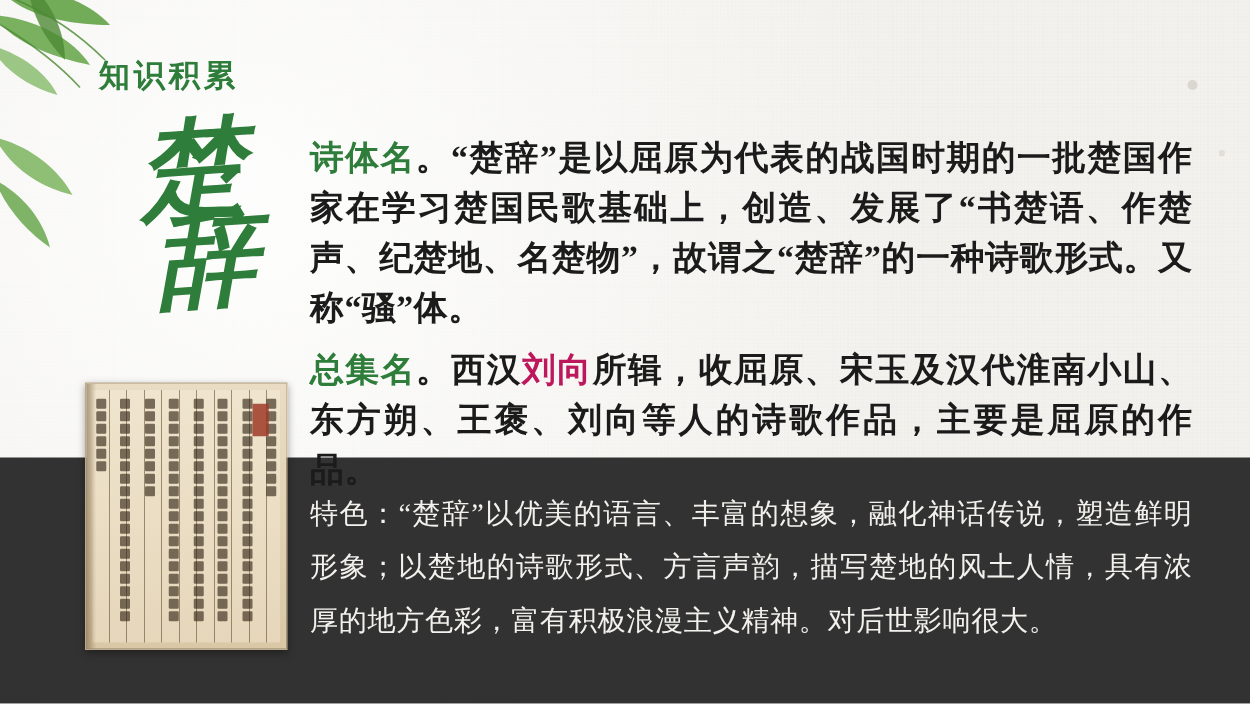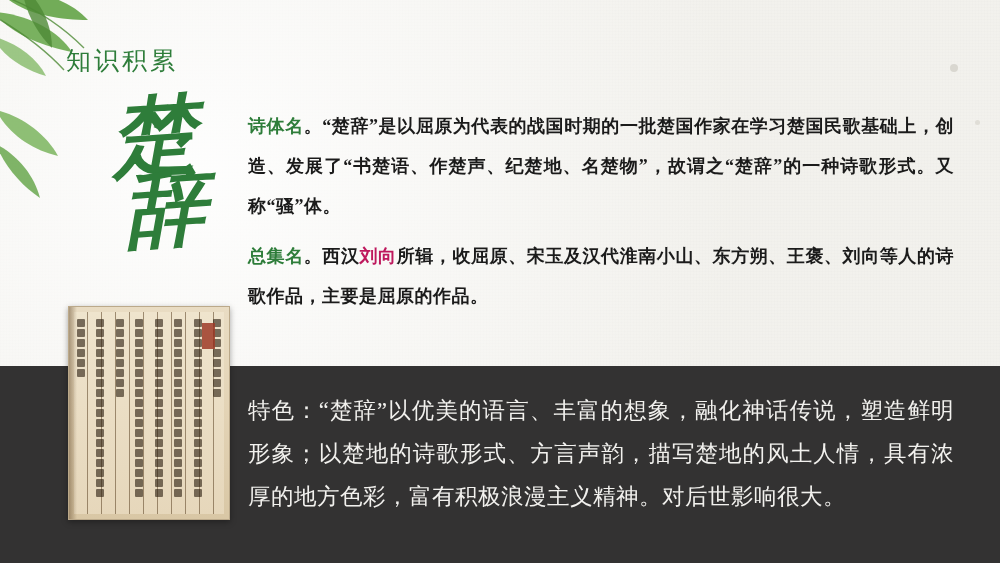--- a/index.html
+++ b/index.html
@@ -53,27 +53,27 @@
     position: absolute;
     left: -4px;
     top: 100px;
     width: 150px;
     height: 130px;
     pointer-events: none;
   }
   
   .section-title {
     position: absolute;
-    left: 66px;
+    left: 79px;
     top: 44px;
     font-size: 25px;
     letter-spacing: 3px;
     color: #2e7d3a;
     font-family: "Liberation Serif", serif;
-    font-weight: normal;
+    font-weight: bold;
   }
   
   .calligraphy {
     position: absolute;
     left: 92px;
     top: 96px;
     width: 130px;
     height: 200px;
     color: #2e7d3a;
     font-size: 84px;
@@ -161,21 +161,21 @@
   .dot-a { right: 42px; top: 64px; width: 8px; height: 8px; }
   .dot-b { right: 20px; top: 120px; width: 5px; height: 5px; background: #e0ded7; }
   
   .content {
     position: absolute;
     left: 248px;
     top: 106px;
     width: 706px;
   }
   .para {
-    font-size: 18px;
+    font-size: 27px;
     line-height: 40px;
     color: #1b1b1b;
     text-align: justify;
     margin: 0 0 10px 0;
     font-family: "Liberation Serif", serif;
     font-weight: bold;
     letter-spacing: 0.5px;
   }
   .lead {
     color: #2e7d3a;

